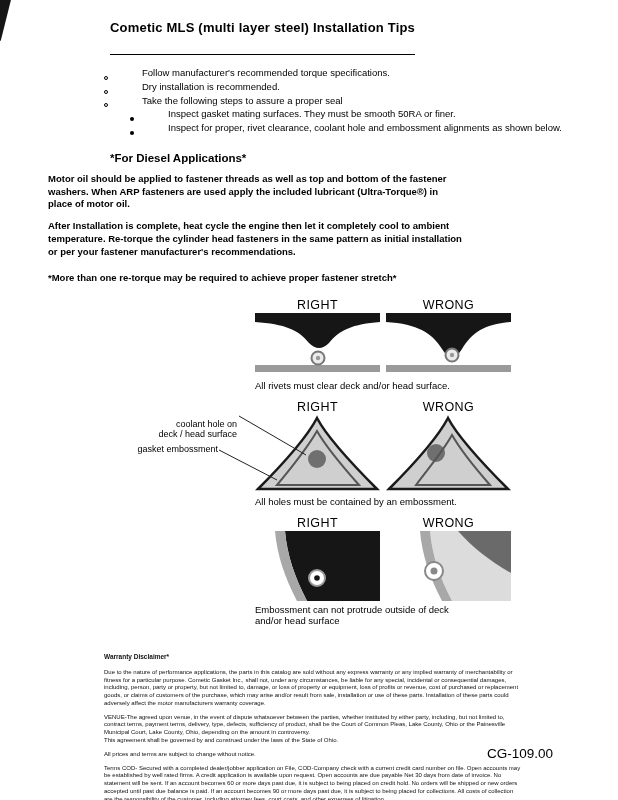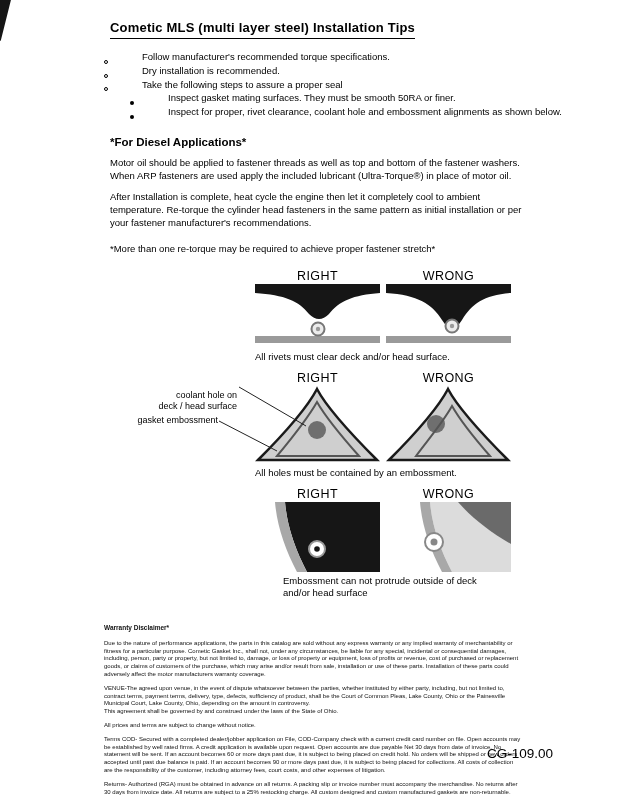--- a/index.html
+++ b/index.html
@@ -5,40 +5,40 @@
   * { margin:0; padding:0; box-sizing:border-box; }
   html,body { width:618px; height:800px; }
   body {
     background:#fff; color:#000;
     font-family:"Liberation Sans", sans-serif;
     position:relative; overflow:hidden;
   }
   .scan-mark{ position:absolute; left:-6px; top:-10px; width:13px; height:50px;
     background:#161616; transform:rotate(14deg); }
   .title{ margin:20px 0 0 110px; font-size:13px; font-weight:700; letter-spacing:.2px; }
-  .title span{ display:inline-block; border-bottom:1.5px solid #000; padding-bottom:3px; }
+  .title span{ display:inline-block; border-bottom:1.5px solid #000; padding-bottom:19px; }
 
   .tips{ margin:11px 0 0 104px; font-size:9.5px; line-height:1.45; }
   .tip{ display:flex; align-items:flex-end;gap:28px; }
   .b-open{ flex:0 0 auto; width:4px; height:4px; border:1px solid #000; border-radius:50%; margin:4px 6px 0 0; }
   .b-fill{ flex:0 0 auto; width:4px; height:4px; background:#000; border-radius:50%; margin:4px 6px 0 0; }
   .tip.sub{ margin-left:26px; }
 
   .diesel-h{ margin:17px 0 0 110px; font-size:11.5px; font-weight:700; }
-  .para{ margin:9px 0 0 110px; width:414px; font-size:9.5px; line-height:1.35; }
+  .para{ margin:9px 0 0 48px; width:414px; font-size:9.5px; line-height:1.35;font-weight:bold; }
   .note{ margin-top:13px; }
 
   .figs{ margin-top:13px;padding-left:20px; }
   .fig-block{ position:relative; margin:0 0 9px 235px; width:256px; }
   .fig-heads{ display:flex; gap:6px; font-size:12.5px; letter-spacing:.4px; }
   .fig-heads span{ width:125px; text-align:center; }
   .fig-panels{ display:flex; gap:6px; margin-top:1px; }
   .fig-panels svg{ display:block; background:#fff; }
   .fig-caption{ font-size:9.5px; margin-top:3px; }
-  .cap-narrow{ width:212px; line-height:1.25;margin-left:28px; }
+  .cap-narrow{ width:212px; line-height:1.25; }
 
   .ann{ position:absolute; font-size:9px; line-height:1.2; text-align:right; }
   .ann1{ left:-138px; top:19px; width:120px; }
   .ann2{ left:-138px; top:44px; width:101px; }
   .ann-lines{ position:absolute; left:-40px; top:0; width:120px; height:95px; }
 
   .disc{ margin:26px 0 0 104px; width:418px; font-size:6px; line-height:1.3; color:#111; }
   .disc-h{ font-size:6.5px; font-weight:700; margin-bottom:7px; }
   .disc p{ margin-bottom:6px; }
   .disc p.tight{ margin-bottom:0; }

